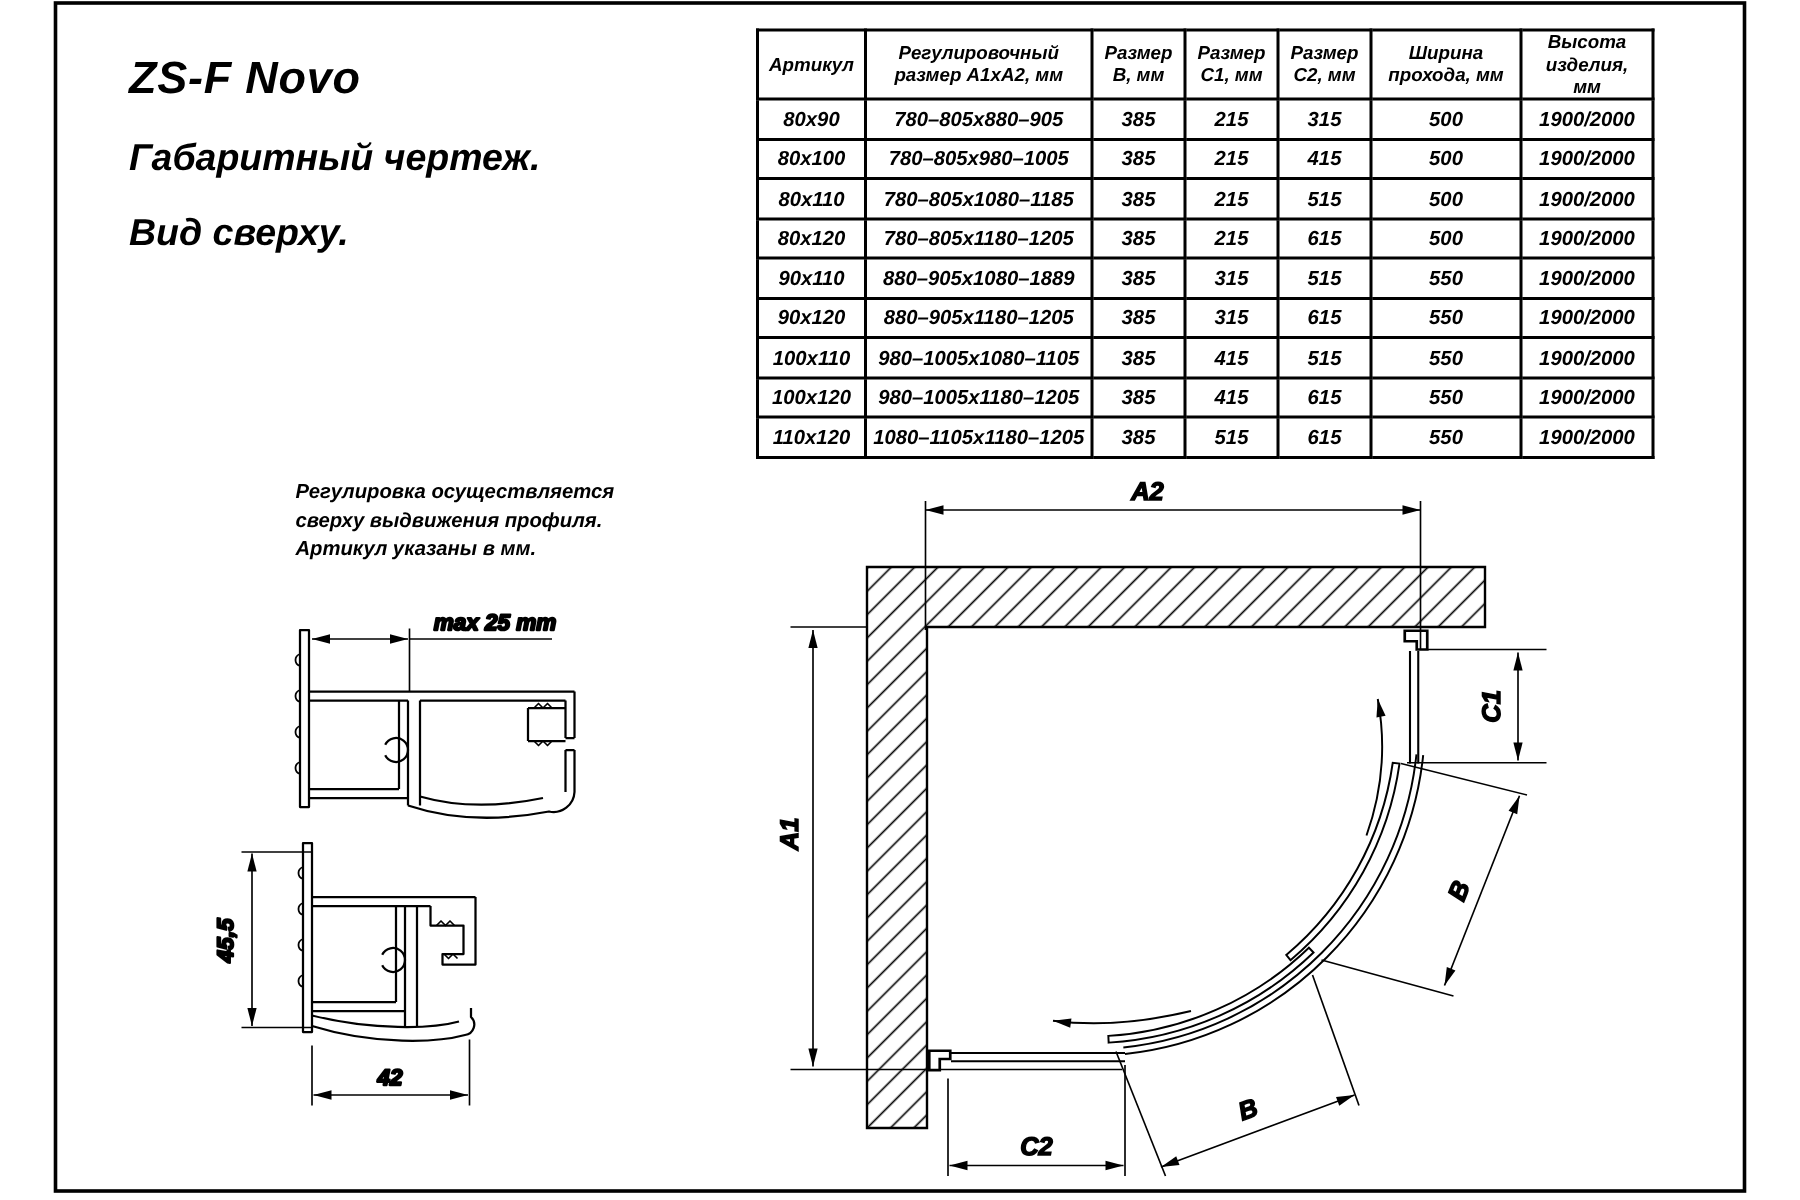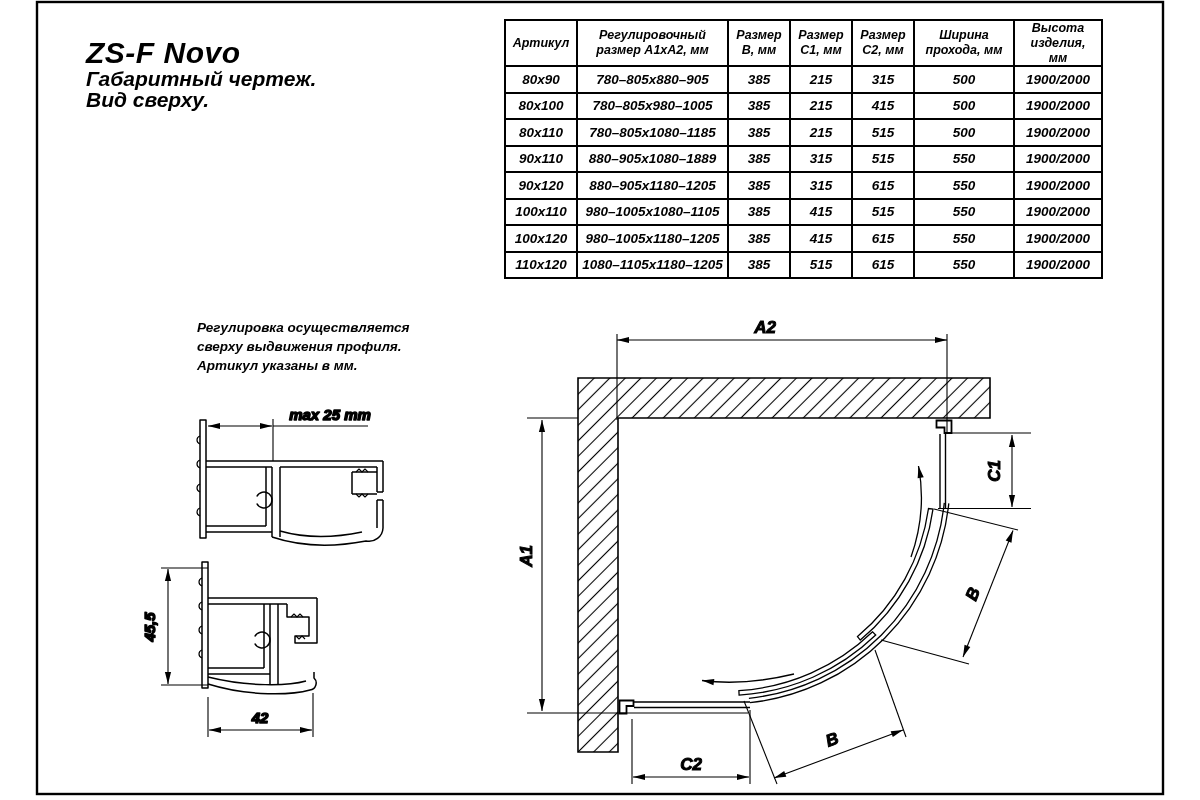--- a/index.html
+++ b/index.html
@@ -1,21 +1,21 @@
 <!DOCTYPE html>
 <html><head>
 <meta charset="utf-8">
 <style>
   html,body{margin:0;padding:0;background:#ffffff;}
   body{width:1200px;height:800px;font-family:"Liberation Sans",sans-serif;color:#000;}
   .page{position:relative;width:1200px;height:800px;background:#fff;overflow:hidden;}
   .drawing-svg{position:absolute;left:0;top:0;width:1200px;height:800px;}
   .title-block{position:absolute;left:86px;top:38px;line-height:1;}
   .model-name{font-size:30px;font-weight:700;font-style:italic;letter-spacing:.5px;}
-  .subtitle{font-size:21px;font-weight:600;font-style:italic;margin-top:0;}
+  .subtitle{font-size:25px;font-weight:600;font-style:italic;margin-top:25px;}
   .note-block{position:absolute;left:197px;top:318px;font-size:13.5px;font-weight:600;font-style:italic;line-height:19px;}
   .spec-table-wrap{position:absolute;left:504px;top:19px;}
   table.spec{border-collapse:collapse;table-layout:fixed;width:597px;background:#fff;}
   table.spec th,table.spec td{border:2px solid #000;text-align:center;vertical-align:middle;padding:0 1px;font-style:italic;overflow:hidden;}
   table.spec th{font-size:12.5px;font-weight:600;height:44px;line-height:1.18;white-space:pre-line;}
   table.spec td{font-size:13.5px;font-weight:700;height:24.5px;line-height:1;}
   svg text{font-family:"Liberation Sans",sans-serif;font-style:italic;font-weight:700;fill:#000;}
   .dim-label{font-size:17px;}
   .small-label{font-size:15px;}
 </style>
@@ -231,20 +231,29 @@
           <tr>
             <td>80x110</td>
             <td>780–805x1080–1185</td>
             <td>385</td>
             <td>215</td>
             <td>515</td>
             <td>500</td>
             <td>1900/2000</td>
           </tr>
           <tr>
+            <td>80x120</td>
+            <td>780–805x1180–1205</td>
+            <td>385</td>
+            <td>215</td>
+            <td>615</td>
+            <td>500</td>
+            <td>1900/2000</td>
+          </tr>
+          <tr>
             <td>90x110</td>
             <td>880–905x1080–1889</td>
             <td>385</td>
             <td>315</td>
             <td>515</td>
             <td>550</td>
             <td>1900/2000</td>
           </tr>
           <tr>
             <td>90x120</td>

